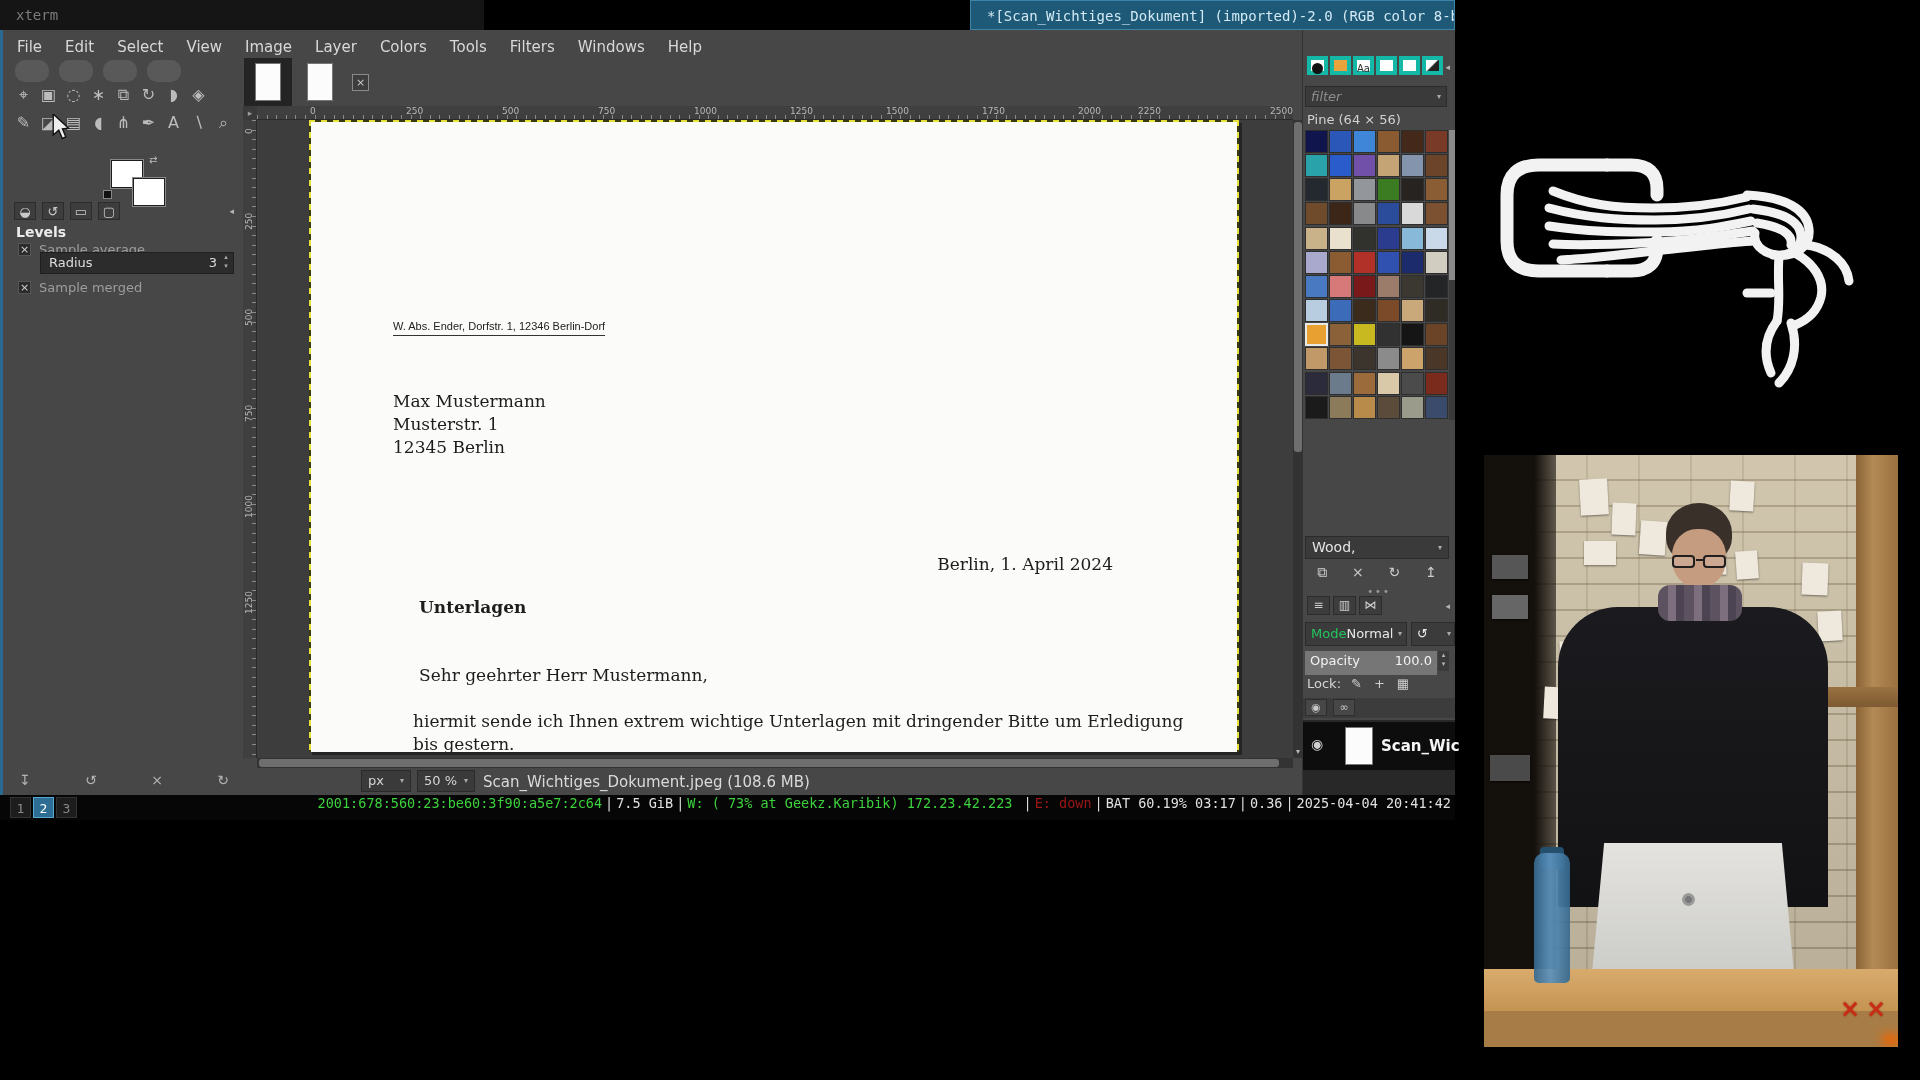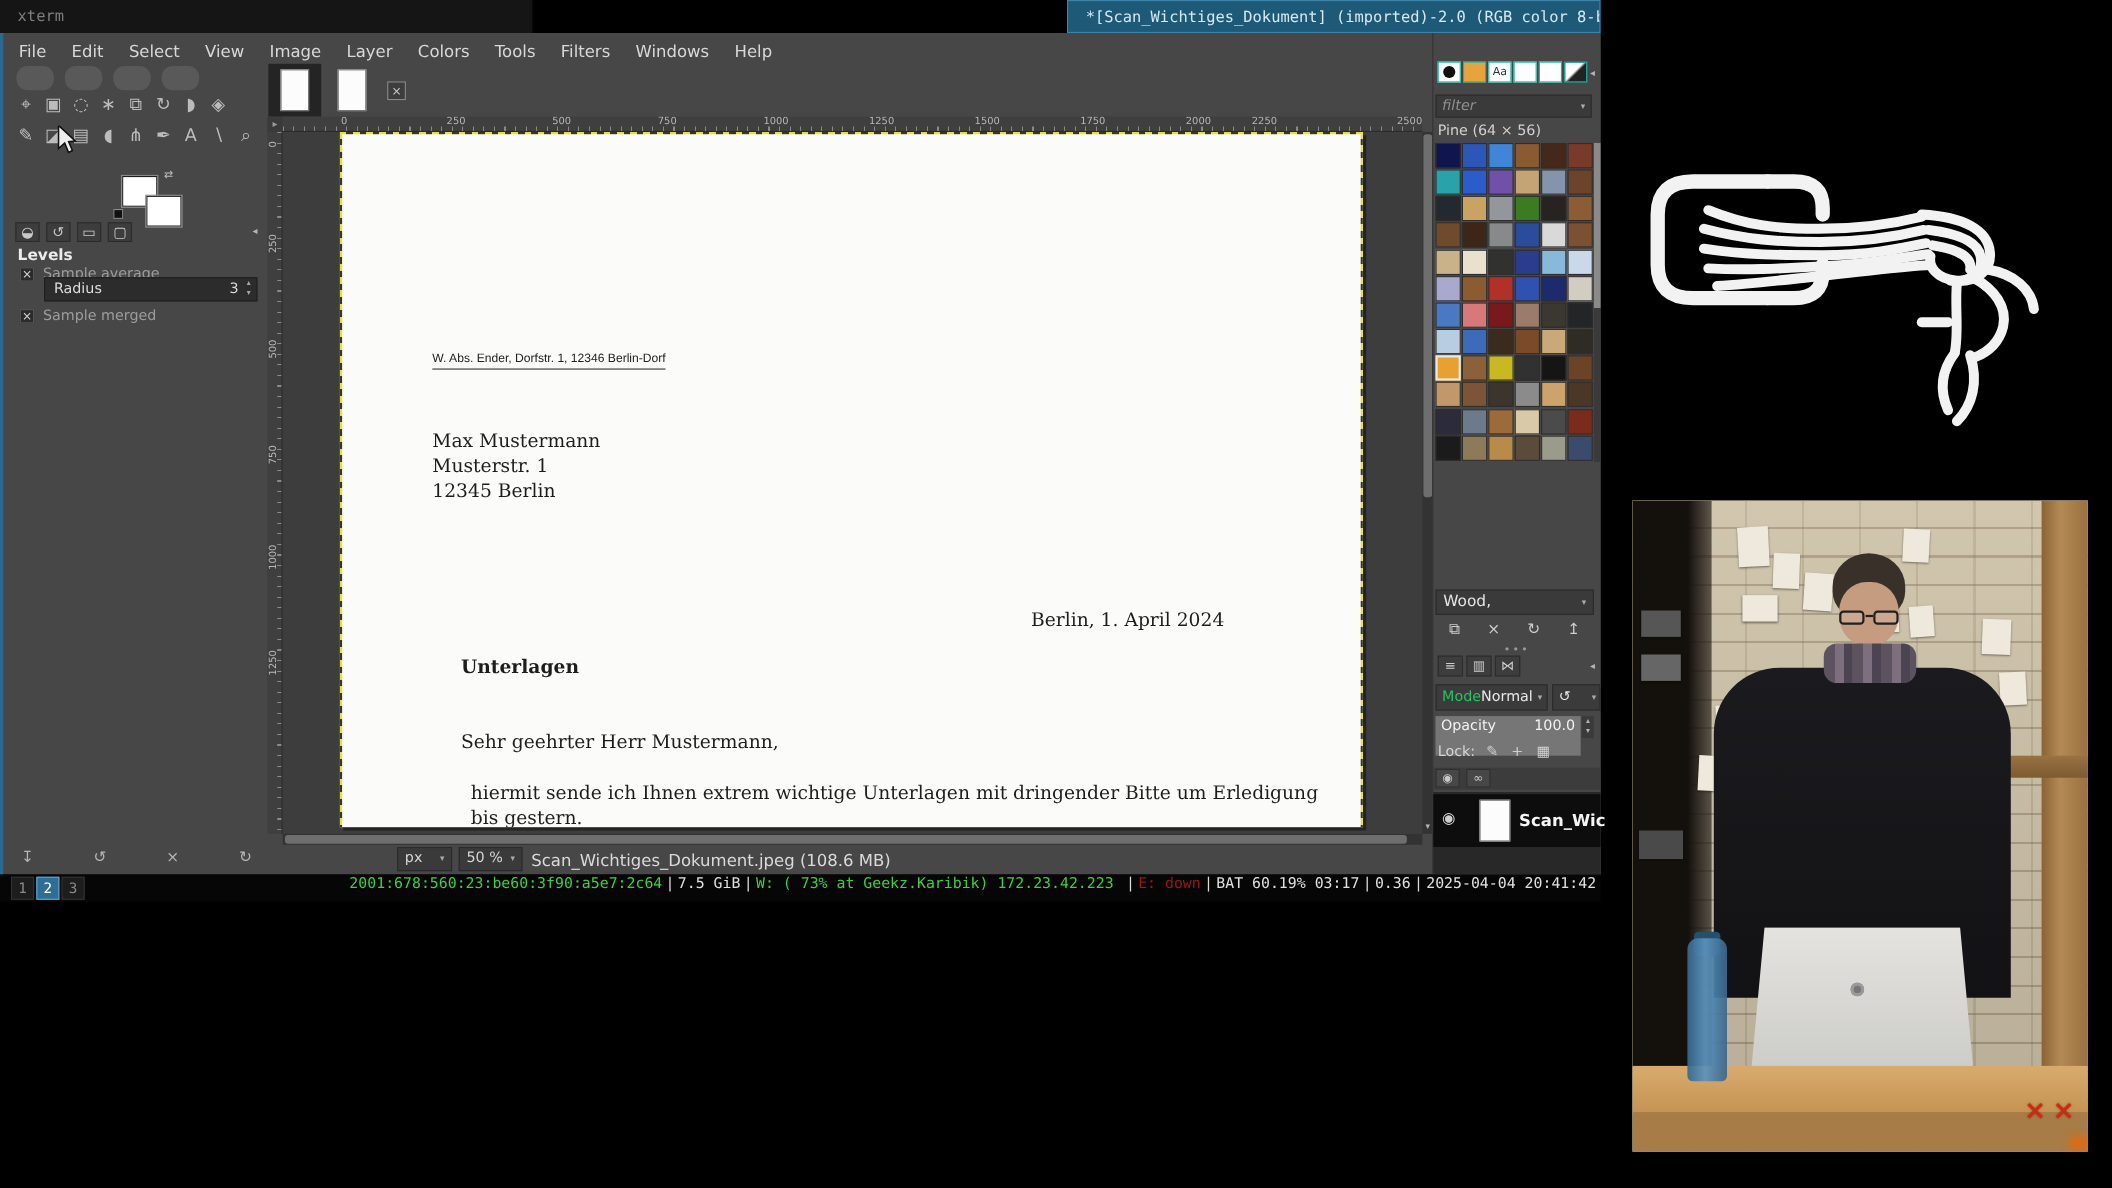--- a/index.html
+++ b/index.html
@@ -55,40 +55,40 @@
 #vscroll .thumb{position:absolute;left:1px;top:2px;width:8px;height:330px;background:#6e6e6e;border-radius:3px}
 #vscroll .arr{position:absolute;left:0;bottom:0;width:10px;height:12px;color:#b5b5b5;font-size:8px;text-align:center;line-height:12px}
 #hscroll{left:254px;top:728px;width:1036px;height:10px;background:#333}
 #hscroll .thumb{position:absolute;top:1px;left:2px;width:1020px;height:8px;background:#6e6e6e;border-radius:3px}
 
 .sb-box{background:#3a3a3a;border:1px solid #2a2a2a;color:#d6d6d6;font-size:13px;line-height:20px;padding:0 6px;display:flex;justify-content:space-between;align-items:center}
 #sb-title{color:#dadada;font-size:15px;line-height:24px}
 
 
 #dock{left:1302px;top:30px;width:153px;height:765px;background:#474747;border-left:1px solid #333}
-.dock-tab{position:absolute;top:26px;width:21px;height:19px;border:1px solid #14b8a6;background:#fdfdfd;font-size:10px;text-align:center;line-height:17px;color:#333}
+.dock-tab{position:absolute;top:26px;width:21px;height:19px;border:4px solid #14b8a6;background:#fdfdfd;font-size:10px;text-align:center;line-height:17px;color:#333}
 .dk-brush{background:#fdfdfd}
 .dk-brush i{display:block;margin:3px auto 0;width:11px;height:11px;border-radius:50%;background:#111}
 .dk-pattern{background:#e8a33c}
 .dk-gradient{background:linear-gradient(135deg,#fff 0 45%,#222 55% 100%)}
 .collapse{position:absolute;color:#b5b5b5;font-size:9px}
 #filter-box{left:2px;top:56px;width:142px;height:21px;background:#3a3a3a;border:1px solid #2b2b2b;color:#8f8f8f;font-style:italic;font-size:13px;line-height:19px;padding:0 5px;display:flex;justify-content:space-between}
 #pattern-label{left:4px;top:82px;color:#d2d2d2;font-size:13px}
 #patterns{left:2px;top:100px;width:144px;height:290px;display:flex;flex-wrap:wrap}
 .pat{width:23px;height:23px;margin:0 1px 1px 0;border:1px solid #2e2e2e}
 .pat.sel{border:2px solid #e8e8e8}
 #pat-scroll{left:146px;top:100px;width:6px;height:290px;background:#3a3a3a}
 #pat-scroll .thumb{position:absolute;left:0;top:0;width:6px;height:150px;background:#8a8a8a}
 #wood-dd{left:2px;top:506px;width:144px;height:23px;background:#3a3a3a;border:1px solid #2b2b2b;color:#e4e4e4;font-size:14px;line-height:21px;padding:0 6px;display:flex;justify-content:space-between}
 #dock-buttons{left:2px;top:534px;width:144px;display:flex;justify-content:space-around;color:#cdcdcd;font-size:14px}
 #dock-dots{left:0;top:556px;width:152px;text-align:center;color:#9a9a9a;font-size:10px;letter-spacing:2px}
 .dock2-tab{position:absolute;top:566px;width:23px;height:19px;border:1px solid #2c2c2c;background:#3d3d3d;color:#cfcfcf;font-size:12px;text-align:center;line-height:17px}
 #mode-row{left:2px;top:592px;width:150px;height:24px}
 .mode-box{position:absolute;background:#3b3b3b;border:1px solid #2b2b2b;height:24px;line-height:22px;font-size:13px;color:#e8e8e8;padding:0 5px}
-#opacity-row{left:2px;top:621px;width:132px;height:36px;background:#767676;color:#f2f2f2;font-size:13px;line-height:20px;padding:0 5px;display:flex;justify-content:space-between}
+#opacity-row{left:2px;top:621px;width:132px;height:24px;background:#767676;color:#f2f2f2;font-size:13px;line-height:20px;padding:0 5px;display:flex;justify-content:space-between}
 #opacity-spin{left:135px;top:621px;width:11px;height:20px;background:#3a3a3a;color:#b5b5b5;font-size:7px;line-height:9px;text-align:center}
 #lock-row{left:4px;top:646px;color:#d5d5d5;font-size:13px;display:flex;gap:10px;align-items:center}
 #eye-header{left:0px;top:668px;width:152px;height:20px;background:#3c3c3c;display:flex;gap:6px;padding:1px 2px}
 #eye-header .hd{width:22px;height:17px;background:#474747;border:1px solid #2e2e2e;color:#c9c9c9;font-size:11px;text-align:center;line-height:16px}
 #layer-list{left:0;top:690px;width:152px;height:75px;background:#282828}
 #layer-row{position:absolute;left:0;top:2px;width:152px;height:48px;background:#0d0d0d;color:#f5f5f5}
 #layer-thumb{position:absolute;left:42px;top:5px;width:28px;height:38px;background:#fcfcfc;border:1px solid #777}
 #layer-eye{position:absolute;left:8px;top:14px;color:#cfcfcf;font-size:14px}
 #layer-name{position:absolute;left:78px;top:15px;font-weight:bold;font-size:15px;white-space:nowrap}
 
@@ -260,21 +260,21 @@
 
         <div id="doc-return" style="left:84px;top:200px">W. Abs. Ender, Dorfstr. 1, 12346 Berlin-Dorf</div>
         <div class="doc-serif" style="left:84px;top:270px">
           <div>Max Mustermann</div>
           <div>Musterstr. 1</div>
           <div>12345 Berlin</div>
         </div>
         <div class="doc-serif" style="right:126px;top:433px">Berlin, 1. April 2024</div>
         <div class="doc-serif" style="left:110px;top:476px;font-weight:bold">Unterlagen</div>
         <div class="doc-serif" style="left:110px;top:544px">Sehr geehrter Herr Mustermann,</div>
-        <div class="doc-serif" style="left:119px;top:590px">
+        <div class="doc-serif" style="left:104px;top:590px">
           <div>hiermit sende ich Ihnen extrem wichtige Unterlagen mit dringender Bitte um Erledigung</div>
           <div>bis gestern.</div>
         </div>
       </div>
     </div>
     <div id="vscroll" class="abs">
         <div class="thumb"></div>
         <div class="arr">▾</div>
       </div>
     <div id="hscroll" class="abs">

